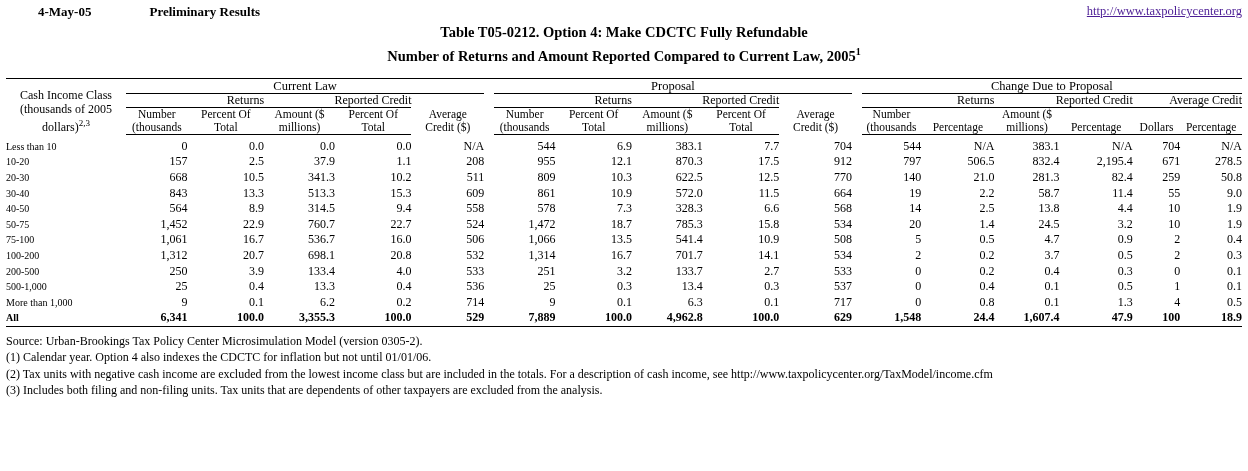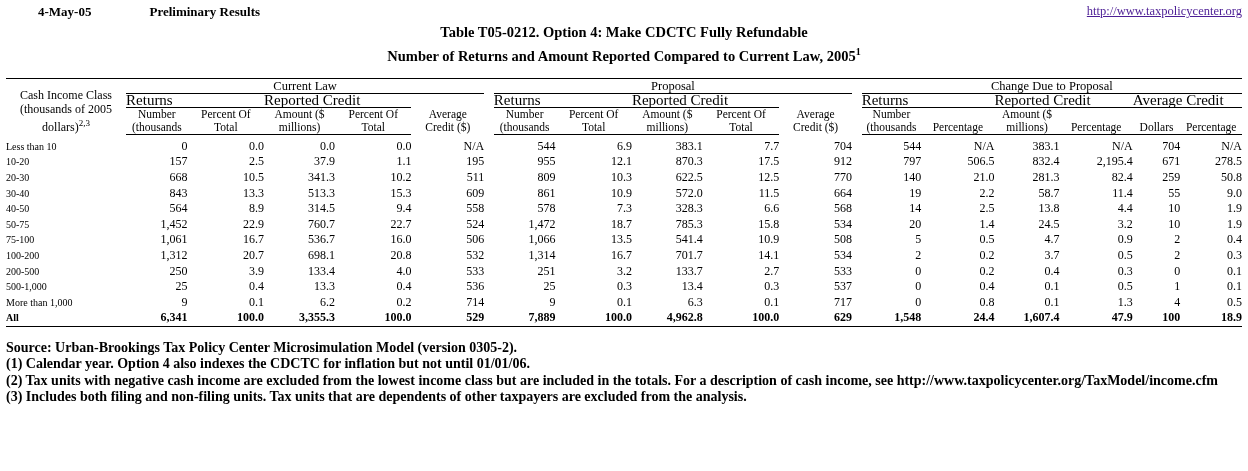--- a/index.html
+++ b/index.html
@@ -76,23 +76,23 @@
 
   .hdr-group {
     text-align: center;
     font-weight: bold;
     font-size: 12.5px;
     border-bottom: 1px solid #000;
     padding: 2px 2px 1px 2px;
     line-height: 14px;
   }
   .hdr-sub {
-    text-align: left;
-    font-weight: bold;
-    font-size: 15px;
+    text-align: right;
+    font-weight: bold;
+    font-size: 12px;
     border-bottom: 1px solid #000;
     padding: 1px 3px 1px 3px;
     line-height: 13px;
   }
   .hdr-col {
     text-align: center;
     font-weight: bold;
     font-size: 11.5px;
     padding: 1px 3px 3px 3px;
     line-height: 13px;
@@ -123,24 +123,23 @@
     font-size: 12px;
     padding: 0 10px 0 2px;
     white-space: nowrap;
     line-height: 15.6px;
   }
   tr.allrow td { font-weight: bold; }
   tr.firstdata td { padding-top: 4px; }
 
   
   .notes {
-    margin-top: 13px;
-    font-size: 14px;
+    margin-top: 6px;
+    font-size: 12px;
     line-height: 16.5px;
-    font-weight: bold;
   }
   .notes div.note { white-space: nowrap; }
 </style>
 </head>
 <body>
 
 <div class="page">
 
   <div class="topbar">
     <span class="date">4-May-05</span>
@@ -282,21 +281,21 @@
       <td class="num">704</td>
       <td class="num">N/A</td>
     </tr>
 
     <tr>
       <td class="rowlabel">10-20</td>
       <td class="num">157</td>
       <td class="num">2.5</td>
       <td class="num">37.9</td>
       <td class="num">1.1</td>
-      <td class="num">195</td>
+      <td class="num">208</td>
       <td></td>
       <td class="num">955</td>
       <td class="num">12.1</td>
       <td class="num">870.3</td>
       <td class="num">17.5</td>
       <td class="num">912</td>
       <td></td>
       <td class="num">797</td>
       <td class="num">506.5</td>
       <td class="num">832.4</td>

